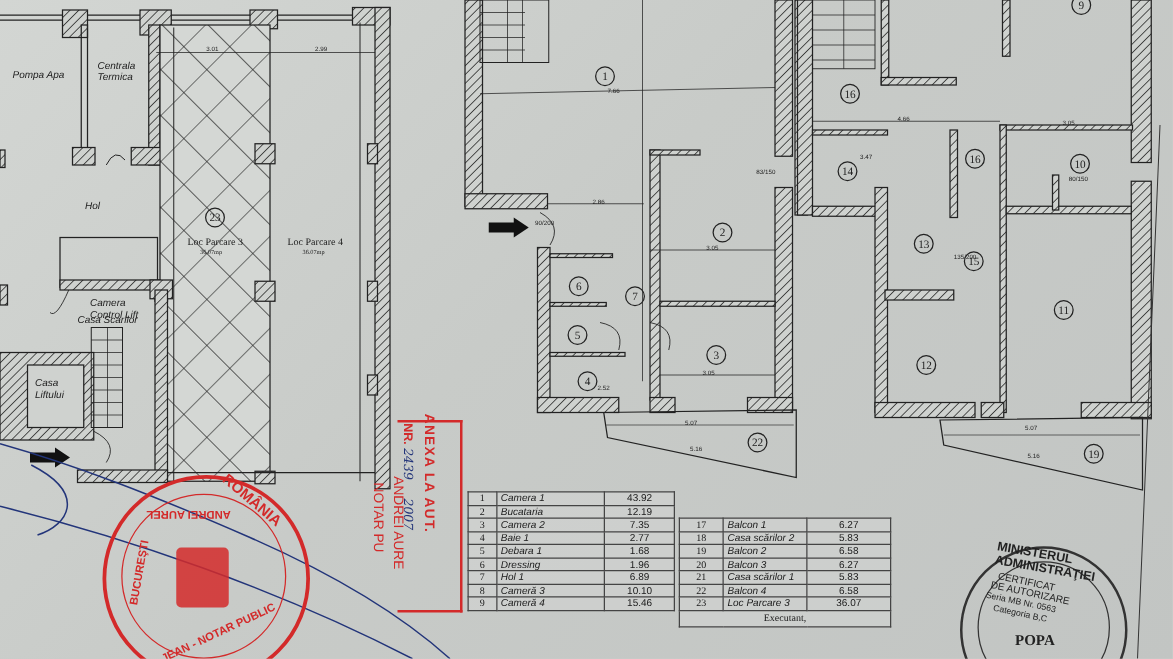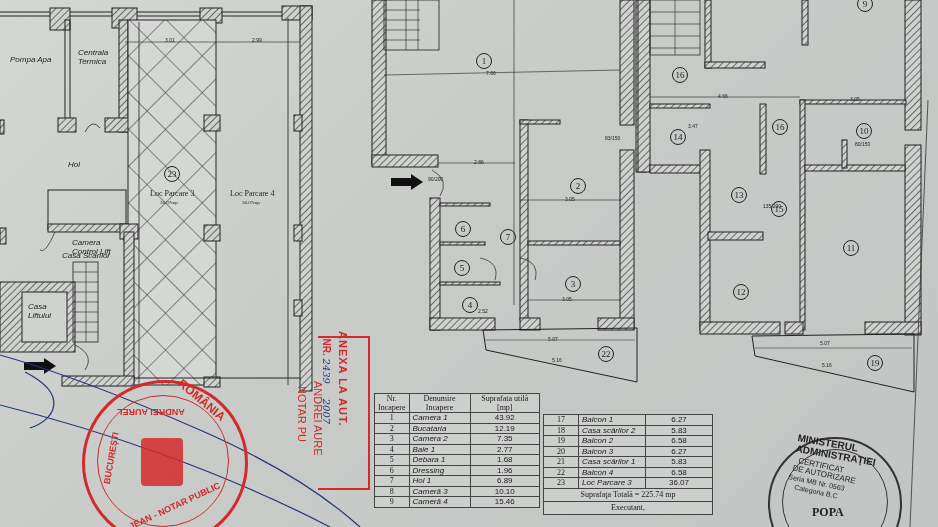--- a/index.html
+++ b/index.html
@@ -213,25 +213,20 @@
 <div class="dim" style="left:718px;top:93px;">4.66</div>
 <div class="dim" style="left:850px;top:96px;">3.05</div>
 <div class="dim" style="left:688px;top:123px;">3.47</div>
 <div class="dim" style="left:820px;top:340px;">5.07</div>
 <div class="dim" style="left:822px;top:362px;">5.16</div>
 <div class="dim" style="left:855px;top:141px;">80/150</div>
 <div class="dim" style="left:763px;top:203px;">135/200</div>
 
 <table class="rooms" style="left:374px;top:393px;width:166px;">
   <tbody>
-      <tr>
-    <th style="width:24px;">Nr. Incapere</th>
-    <th style="width:54px;">Denumire Incapere</th>
-    <th>Suprafata utilă [mp]</th>
-  </tr>
   <tr>
         <td class="nr">1</td>
         <td class="nm">Camera 1</td>
         <td class="val">43.92</td>
       </tr>
   <tr>
         <td class="nr">2</td>
         <td class="nm">Bucataria</td>
         <td class="val">12.19</td>
       </tr>
@@ -302,23 +297,20 @@
       </tr>
   <tr>
         <td class="nr">22</td>
         <td class="nm">Balcon 4</td>
         <td class="val">6.58</td>
       </tr>
   <tr>
         <td class="nr">23</td>
         <td class="nm">Loc Parcare 3</td>
         <td class="val">36.07</td>
-      </tr>
-  <tr>
-        <td colspan="3" class="val" style="font-family:'Liberation Serif',serif;font-style:normal;height:12px;">Suprafaţa Totală = 225.74 mp</td>
       </tr>
   <tr>
         <td colspan="3" class="val" style="font-family:'Liberation Serif',serif;height:12px;">Executant,</td>
       </tr>
 </tbody>
   </table>
 
 <div style="position:absolute;left:318px;top:336px;width:50px;height:150px;border:2px solid #d32a2a;border-left:none;">
   <div class="stamp-red" style="position:absolute;left:-50px;top:62px;width:150px;transform:rotate(90deg);font-size:11px;letter-spacing:1px;">ANEXA LA AUT.</div>
   <div class="stamp-red" style="position:absolute;left:-67px;top:70px;width:150px;transform:rotate(90deg);font-size:10px;">

